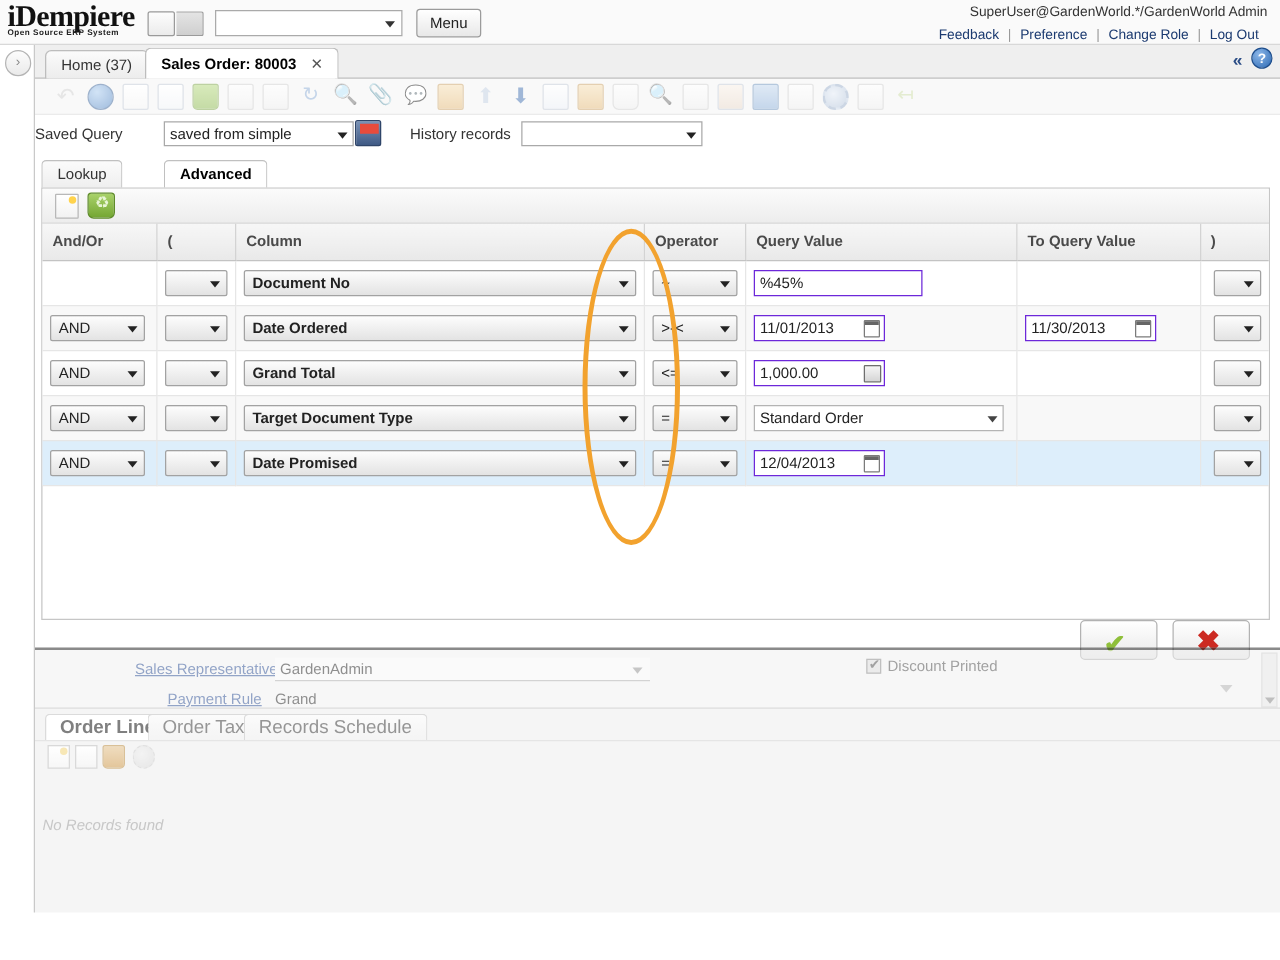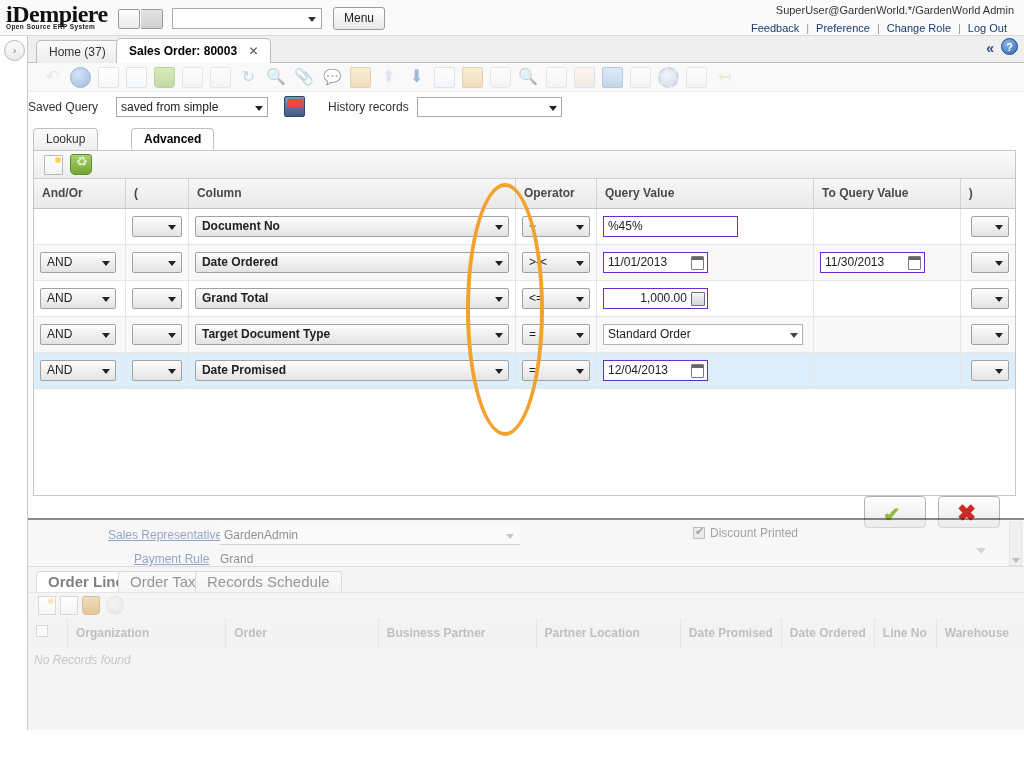--- a/index.html
+++ b/index.html
@@ -124,21 +124,21 @@
     border:2px dashed #8fa6c4;
   }
   .ti-gray { border:1px solid #c8c8c8; background:linear-gradient(#fbfbfb,#eaeaea); border-radius:2px; }
 
   
   .sqbar {
     position:absolute; left:28px; top:92px; width:996px; height:30px; background:#fff;
   }
   .lbl { position:absolute; font-size:12px; color:#333; }
   .sq-combo {
-    position:absolute; left:88px; top:5px; width:152px; height:20px;
+    position:absolute; left:103px; top:5px; width:152px; height:20px;
     border:1px solid #a9a9a9; background:#fff; font-size:12px;
     padding:0 16px 0 4px; line-height:18px; color:#222; overflow:hidden; white-space:nowrap;
   }
   .sq-combo .arr, .hr-combo .arr, .tdt-combo .arr, .srep-combo .arr {
     position:absolute; right:4px; top:8px;
     border-left:4px solid transparent; border-right:4px solid transparent;
     border-top:5px solid #222;
   }
   .sq-save {
     position:absolute; left:256px; top:4px; width:21px;height:21px;
@@ -216,21 +216,21 @@
   .csel.andor { width:76px; }
   .csel.col   { width:314px;font-weight:bold; }
   .csel.op    { width:68px; }
   .csel.paren { width:38px; float:right; }
 
   .txtin {
     position:relative; display:block; height:21px; width:135px;
     border:1px solid #6d28d9; background:#fff;
     font-size:12px; color:#222; line-height:19px; padding:0 4px;
   }
-  .txtin.num { text-align:right; width:105px; padding-right:20px; }
+  .txtin.num { width:105px; padding-right:20px; }
   .txtin.date { width:105px; padding-right:20px; }
   .cal-ic {
     position:absolute; right:3px; top:3px; width:13px; height:14px;
     border:1px solid #7b7b7b; background:#fff; border-radius:1px;
   }
   .cal-ic:before { content:""; position:absolute; left:0; top:0; width:11px;height:3px; background:#666; }
   .calc-ic {
     position:absolute; right:2px; top:3px; width:14px; height:14px;
     border:1px solid #6e6e6e; background:linear-gradient(#f5f5f5,#d5d5d5); border-radius:1px;
   }
@@ -707,37 +707,20 @@
     <div class="btab" style="left:90px;">Order Tax</div>
     <div class="btab" style="left:167px;">Records Schedule</div>
 
     <div class="btools">
       <div class="bt-ic bt-new"></div>
       <div class="bt-ic bt-edit"></div>
       <div class="bt-ic bt-del"></div>
       <div class="bt-ic bt-gear"></div>
     </div>
 
-    <table class="bgrid">
-      <thead>
-        <tr>
-          <th style="width:40px;">
-            <span class="hd-chk"></span>
-          </th>
-          <th style="width:162px;">Organization</th>
-          <th style="width:158px;">Order</th>
-          <th style="width:160px;">Business Partner</th>
-          <th style="width:146px;">Partner Location</th>
-          <th style="width:92px;">Date Promised</th>
-          <th style="width:88px;">Date Ordered</th>
-          <th style="width:62px;">Line No</th>
-          <th style="width:88px;border-right:none;">Warehouse</th>
-        </tr>
-      </thead>
-    </table>
     <div class="bgrid-body"></div>
     <div class="norec">No Records found</div>
 
     <div class="hscroll">
       <div class="hs-track-l"></div>
       <div class="hs-left"></div>
       <div class="hs-thumb"></div>
       <div class="hs-right"></div>
     </div>
   </div>

